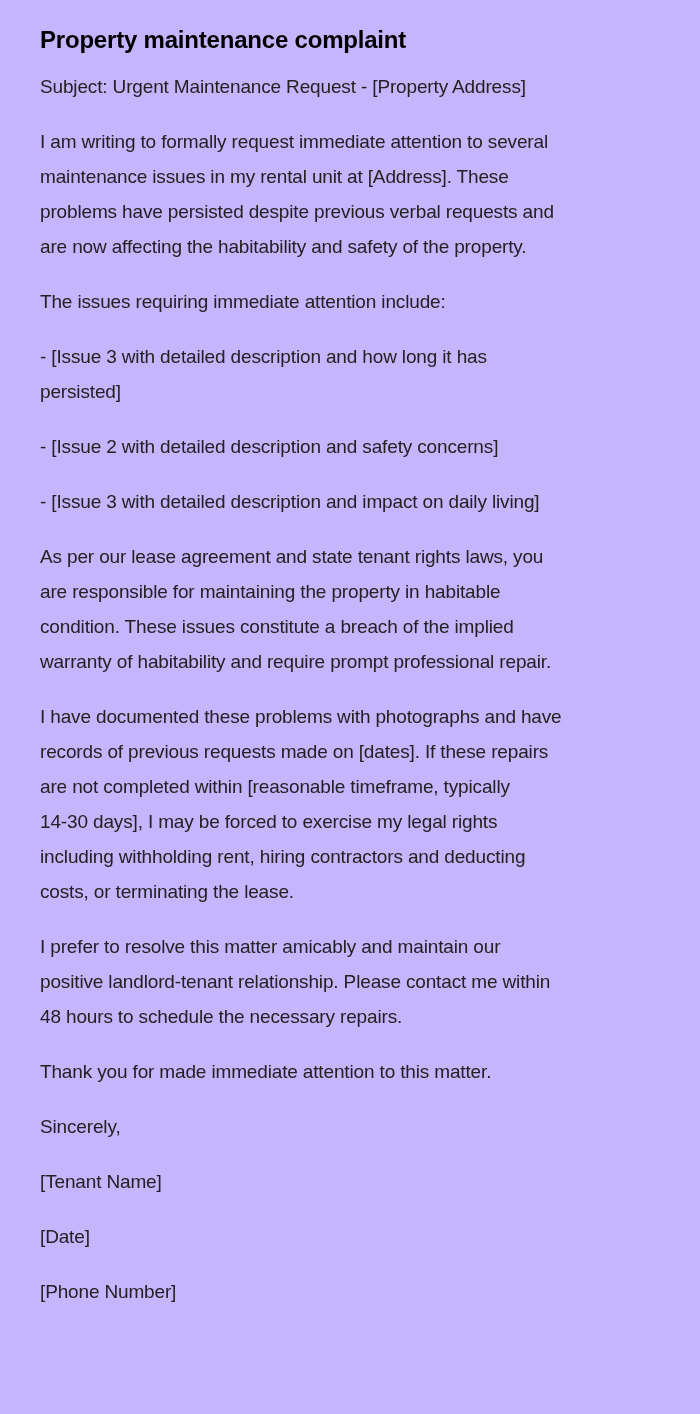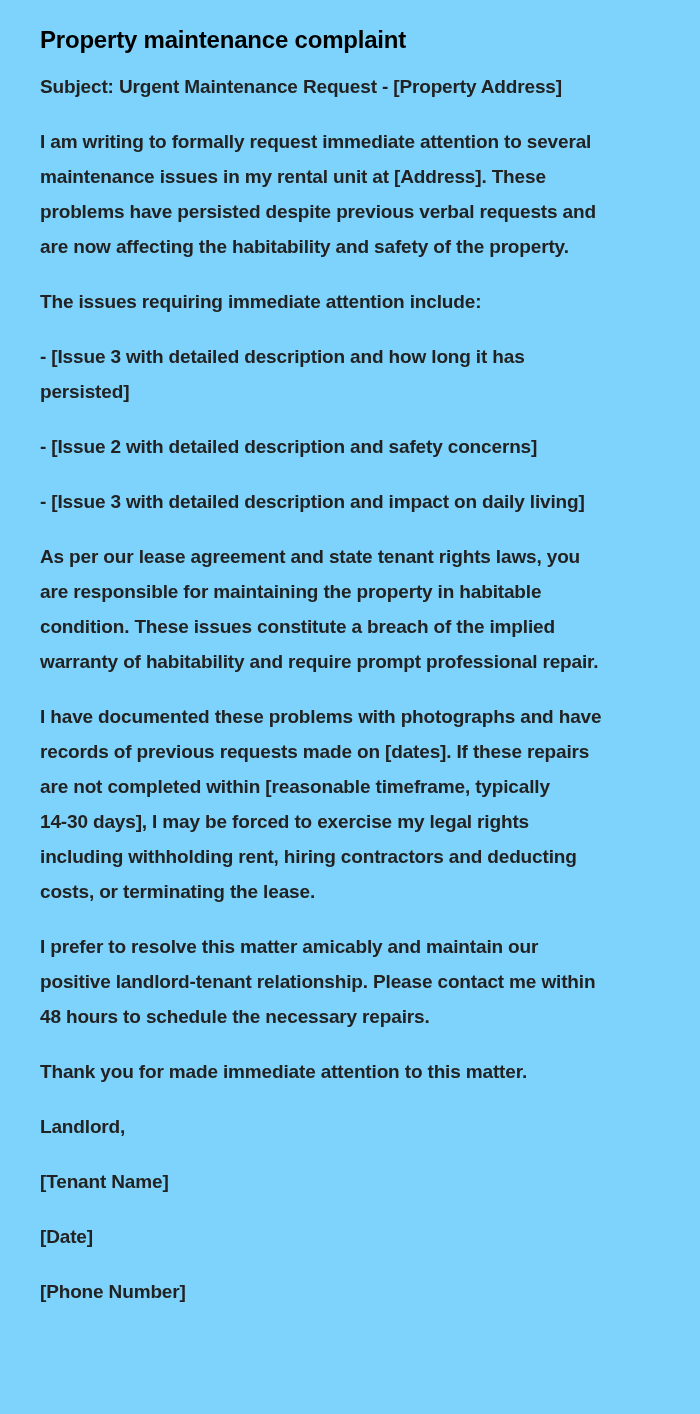--- a/index.html
+++ b/index.html
@@ -11,36 +11,36 @@
     width: 700px;
     height: 1414px;
     overflow: hidden;
     font-family: "Liberation Sans", "DejaVu Sans", sans-serif;
   }
   .page {
     box-sizing: border-box;
     width: 700px;
     height: 1414px;
     padding: 24px 20px 0 40px;
-    background: #7dd3fc;
+    background: #c4b5fd;
   }
   .doc-title {
     margin: 0 0 13px 0;
     font-size: 24px;
     line-height: 32px;
     font-weight: 700;
     color: #000000;
     letter-spacing: -0.2px;
   }
   .para {
     margin: 0 0 20px 0;
     max-width: 640px;
     font-size: 19px;
     line-height: 35px;
-    font-weight: 700;
+    font-weight: 400;
     color: #222222;
     letter-spacing: -0.15px;
     white-space: pre-line; 
   }
   .para:last-child {
     margin-bottom: 7px;
   }
 </style>
 </head>
 <body>
@@ -64,17 +64,17 @@
   <p class="para">I have documented these problems with photographs and have
 records of previous requests made on [dates]. If these repairs
 are not completed within [reasonable timeframe, typically
 14-30 days], I may be forced to exercise my legal rights
 including withholding rent, hiring contractors and deducting
 costs, or terminating the lease.</p>
   <p class="para">I prefer to resolve this matter amicably and maintain our
 positive landlord-tenant relationship. Please contact me within
 48 hours to schedule the necessary repairs.</p>
   <p class="para">Thank you for made immediate attention to this matter.</p>
-  <p class="para">Landlord,</p>
+  <p class="para">Sincerely,</p>
   <p class="para">[Tenant Name]</p>
   <p class="para">[Date]</p>
   <p class="para">[Phone Number]</p>
 </main>
 
 </body></html>

